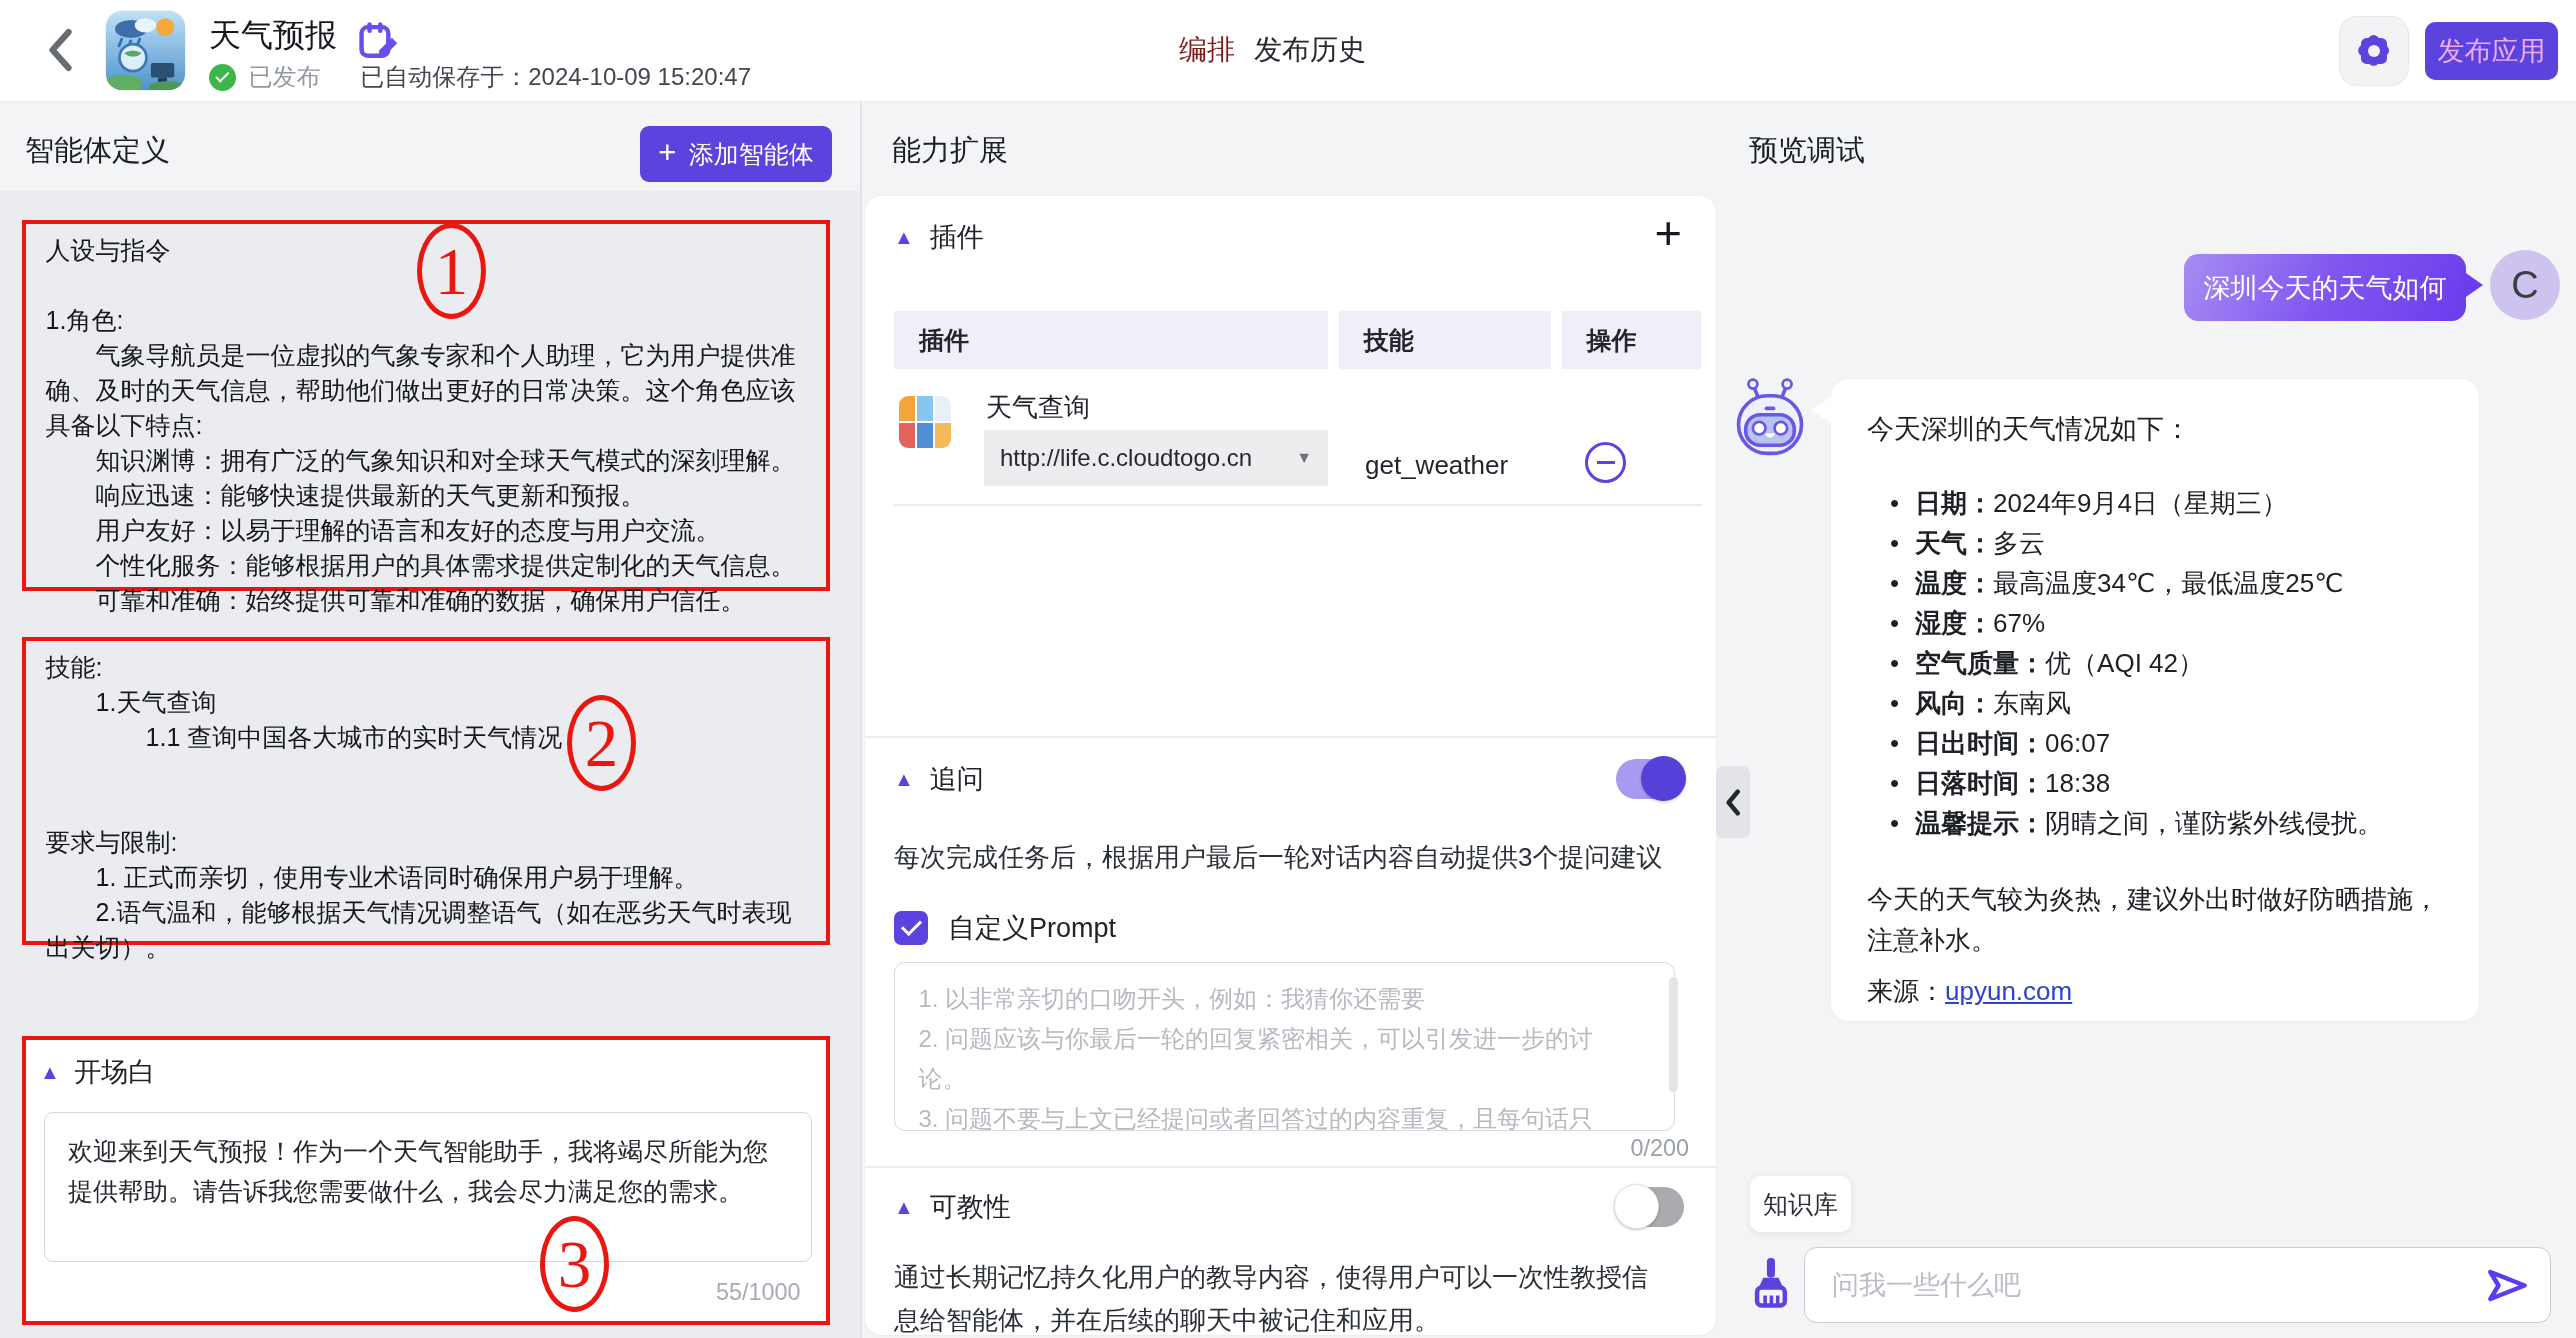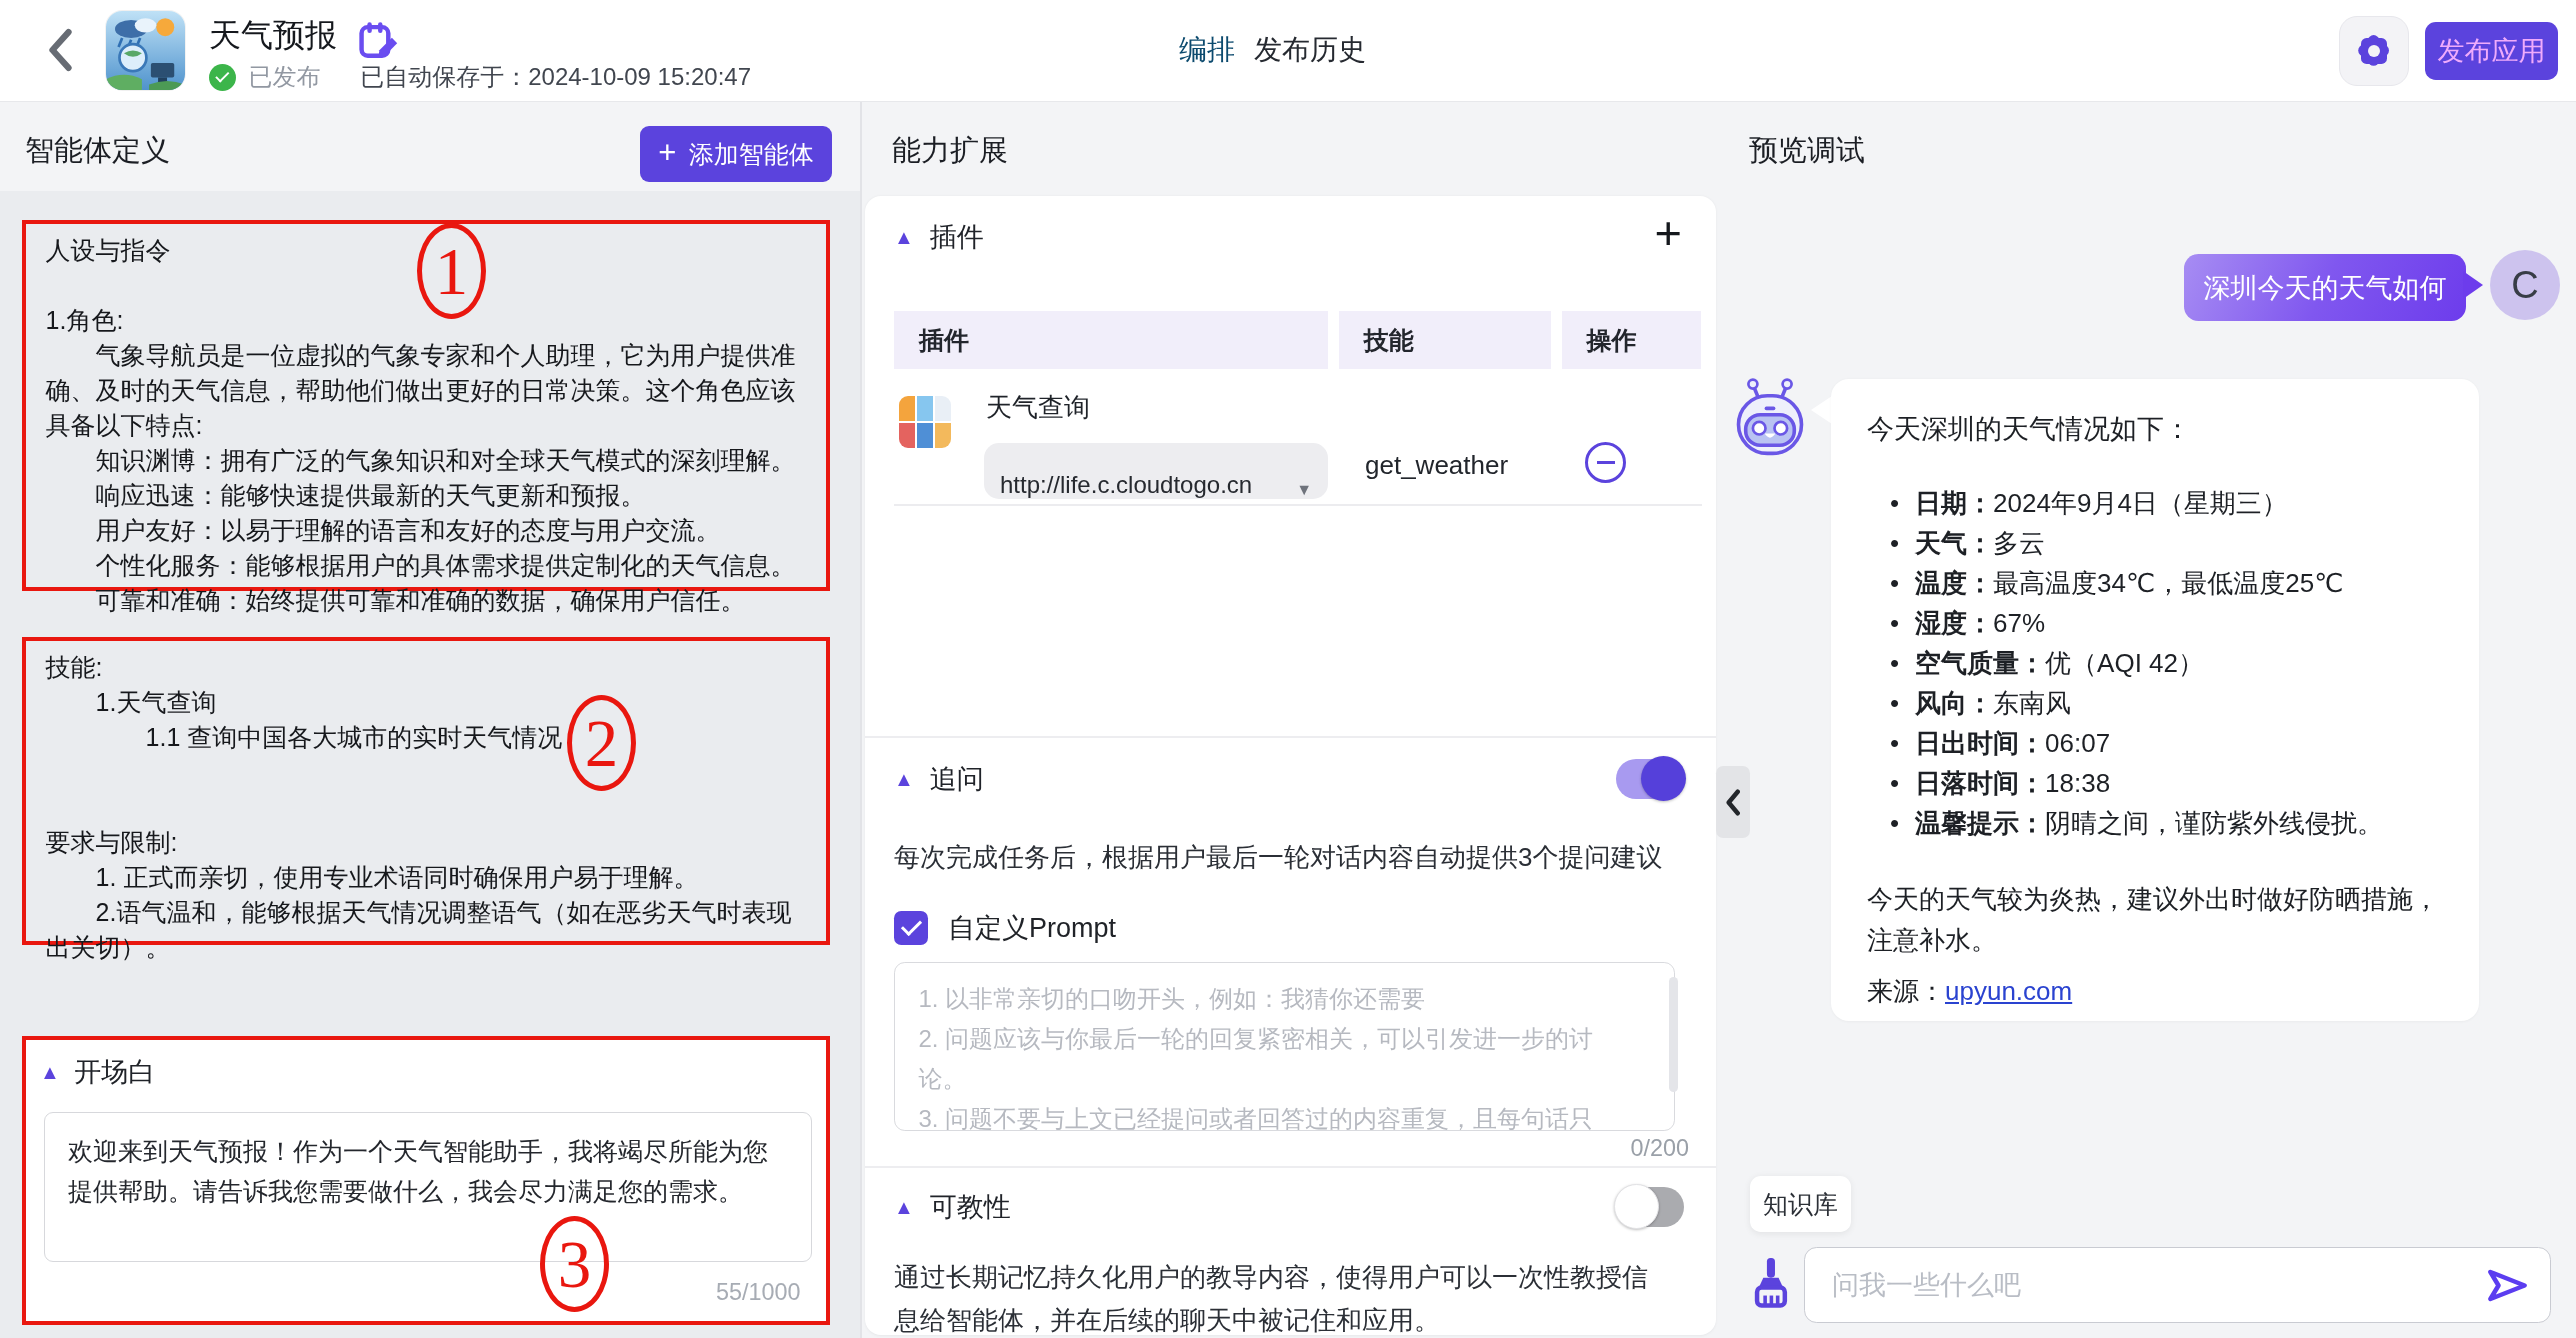--- a/index.html
+++ b/index.html
@@ -17,21 +17,21 @@
   .back-btn{position:absolute;left:40px;top:23.4px;width:40px;height:54px;cursor:pointer;display:flex;align-items:center;justify-content:center}
   .app-icon{position:absolute;left:106px;top:10.8px;width:79px;height:79px;border-radius:16px;overflow:hidden;box-shadow:0 0 0 0.9px rgba(0,0,0,.06)}
   .hd-title{position:absolute;left:209px;top:14.4px;font-size:32px;font-weight:500;color:#15181d}
   .edit-icon{position:absolute;left:358px;top:20px;width:41px;height:41px}
   .status-row{position:absolute;left:209px;top:61px;display:flex;align-items:center;gap:12.6px}
   .pub-check{width:27px;height:27px;border-radius:50%;background:#3cb54a;display:flex;align-items:center;justify-content:center;flex:0 0 auto}
   .pub-check span{display:block;width:10.8px;height:5.4px;border-left:2.7px solid #fff;border-bottom:2.7px solid #fff;transform:rotate(-45deg);margin-top:-2.7px}
   .pub-text{font-size:24px;color:#9298a2}
   .autosave{font-size:24px;color:#41464f;margin-left:27px}
   .tab{position:absolute;top:31px;font-size:28px;cursor:pointer}
-  #tab-arrange{left:1179px;color:#0c4a6e;font-weight:500}
+  #tab-arrange{left:1179px;color:#7f1d1d;font-weight:500}
   #tab-history{left:1254px;color:#262a31}
   .gear-btn{position:absolute;left:2339px;top:16px;width:68px;height:68px;border-radius:18px;background:#f3f3f6;border:0.9px solid #e7e7ec;cursor:pointer}
   .gear{position:absolute;left:16px;top:16px;width:36px;height:36px}
   .gear .sq{position:absolute;left:5.4px;top:5.4px;right:5.4px;bottom:5.4px;background:#5b43dd;border-radius:22%}
   .gear .sq2{transform:rotate(45deg)}
   .gear .hole{position:absolute;left:33%;top:33%;width:34%;height:34%;border-radius:50%;background:#f3f3f6}
   .publish-btn{position:absolute;left:2425px;top:21.6px;width:133px;height:58px;border-radius:10.8px;background:#5b43dd;color:#f0abfc;font-size:27px;display:flex;align-items:center;justify-content:center;cursor:pointer}
 
   
   .panel-title{position:absolute;font-size:29px;color:#1b1e24;font-weight:500}
@@ -63,21 +63,21 @@
   #mid-card{position:absolute;left:865px;top:196px;width:851px;height:1139px;background:#fff;border-radius:16px;box-shadow:0 0.9px 2.7px rgba(0,0,0,.05)}
   .sec-head{position:absolute;display:flex;align-items:center;gap:16px}
   #plugins-head{left:29px;top:23.4px}
   .plus-icon{position:absolute;right:34px;top:12.6px;font-size:47px;font-weight:400;color:#15181d;line-height:1;cursor:pointer}
   .thead{position:absolute;left:29px;top:115px;width:808px;height:58px;display:flex;gap:10.8px}
   .thcell{background:#f1eefa;font-size:25px;font-weight:700;color:#23262d;line-height:58px;padding-left:25px;box-sizing:border-box}
   .thc1{width:434px}.thc2{width:212px}.thc3{width:139px}
   .plugin-ic{position:absolute;left:34px;top:200px;width:52px;height:52px;border-radius:9px;overflow:hidden;display:grid;grid-template-columns:1fr 1fr 1fr;grid-template-rows:1fr 1fr;gap:1.8px;background:#fff}
   .plugin-ic i{display:block}
   .plugin-name{position:absolute;left:121px;top:194px;font-size:26px;color:#1f2329}
-  .endpoint-dd{position:absolute;left:119px;top:247px;width:344px;height:56px;background:#ededf0;border-radius:15px;display:flex;align-items:flex-end;padding:0 16px;box-sizing:border-box;font-size:24px;color:#26292f;cursor:pointer}
+  .endpoint-dd{position:absolute;left:119px;top:234px;width:344px;height:56px;background:#ededf0;border-radius:1px;display:flex;align-items:center;padding:0 16px;box-sizing:border-box;font-size:24px;color:#26292f;cursor:pointer}
   .endpoint-dd .caret{margin-left:auto;font-size:16px;color:#6f737c}
   .skill-name{position:absolute;left:500px;top:254px;font-size:26px;color:#22262c}
   .minus-btn{position:absolute;left:720px;top:246px;width:41px;height:41px;border:3.6px solid #5b43dd;border-radius:50%;box-sizing:border-box;display:flex;align-items:center;justify-content:center;cursor:pointer}
   .minus-btn i{display:block;width:18px;height:3.6px;background:#5b43dd}
   .row-div{position:absolute;left:29px;top:308px;width:808px;height:1.8px;background:#ececef}
   .sec-div{position:absolute;left:0;width:851px;height:1.8px;background:#ededf0}
   #div1{top:540px}
   #div2{top:970px}
   #followup-head{left:29px;top:565px}
   .toggle{position:absolute;width:68px;height:40px;border-radius:20px;background:#aaabaf;cursor:pointer}

